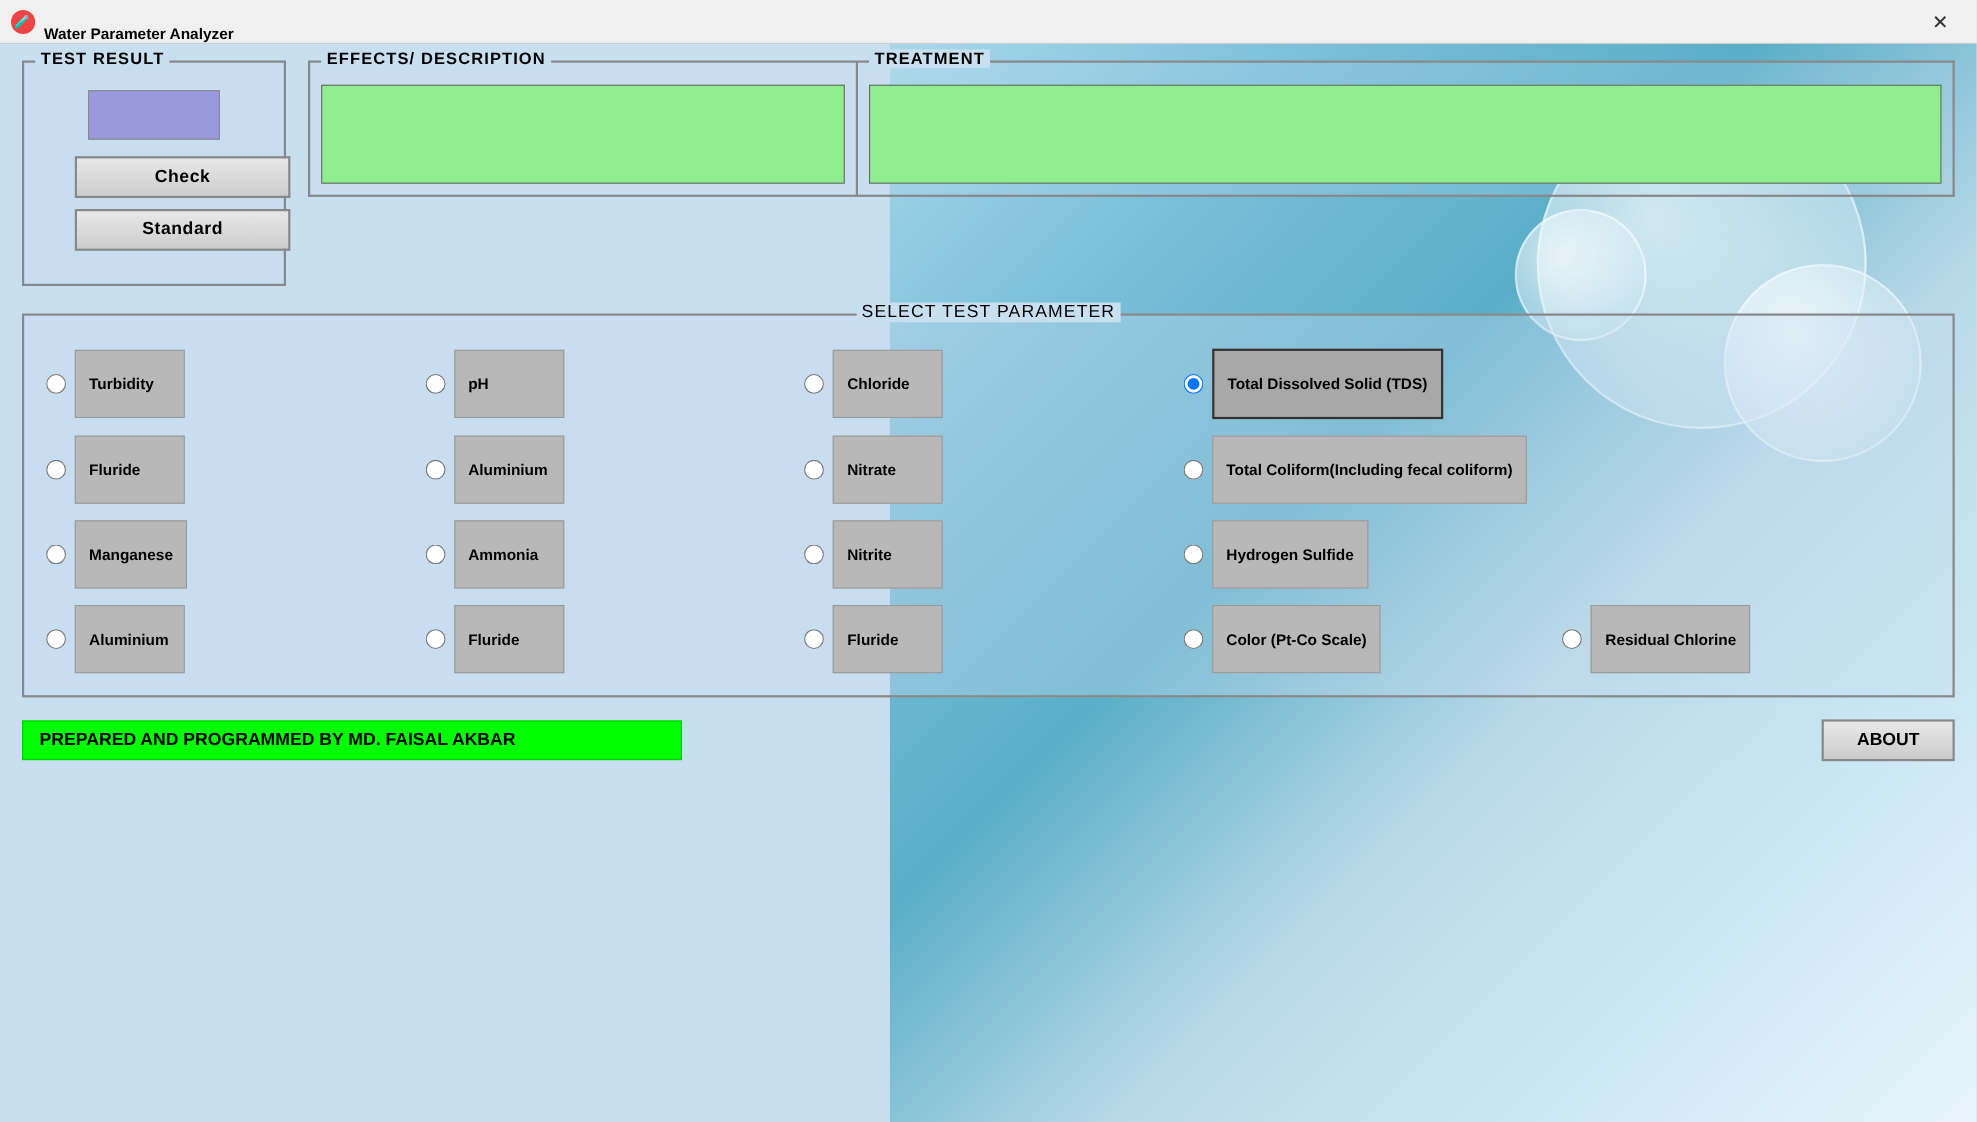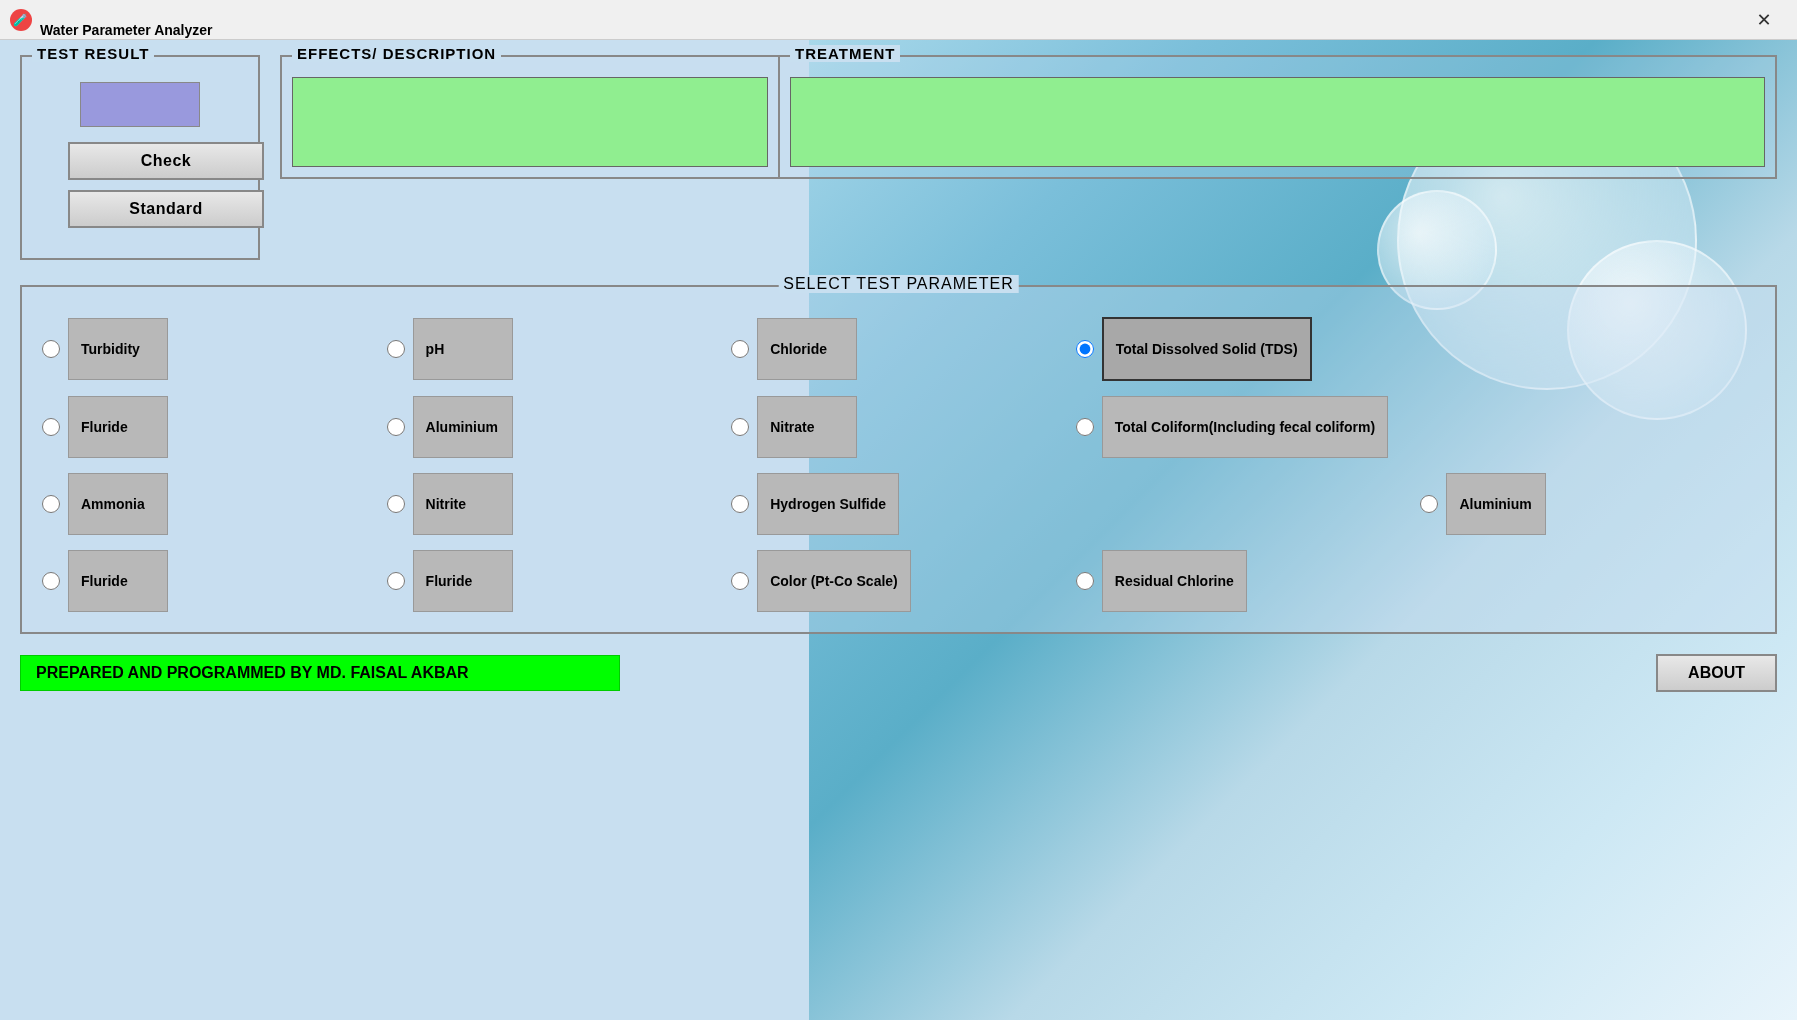--- a/index.html
+++ b/index.html
@@ -360,20 +360,24 @@
           <input type="radio" name="param" value="nitrate" style="">
           <span class="radio-label-box">Nitrate</span>
         </label>
         <label class="radio-item">
           <input type="radio" name="param" value="total-coliform" style="">
           <span class="radio-label-box">Total Coliform(Including fecal coliform)</span>
         </label>
         <div></div>
 
         <label class="radio-item">
+          <input type="radio" name="param" value="manganese" style="">
+          <span class="radio-label-box">Manganese</span>
+        </label>
+        <label class="radio-item">
           <input type="radio" name="param" value="ammonia" style="">
           <span class="radio-label-box">Ammonia</span>
         </label>
         <label class="radio-item">
           <input type="radio" name="param" value="nitrite" style="">
           <span class="radio-label-box">Nitrite</span>
         </label>
         <label class="radio-item">
           <input type="radio" name="param" value="hydrogen-sulfide" style="">
           <span class="radio-label-box">Hydrogen Sulfide</span>

